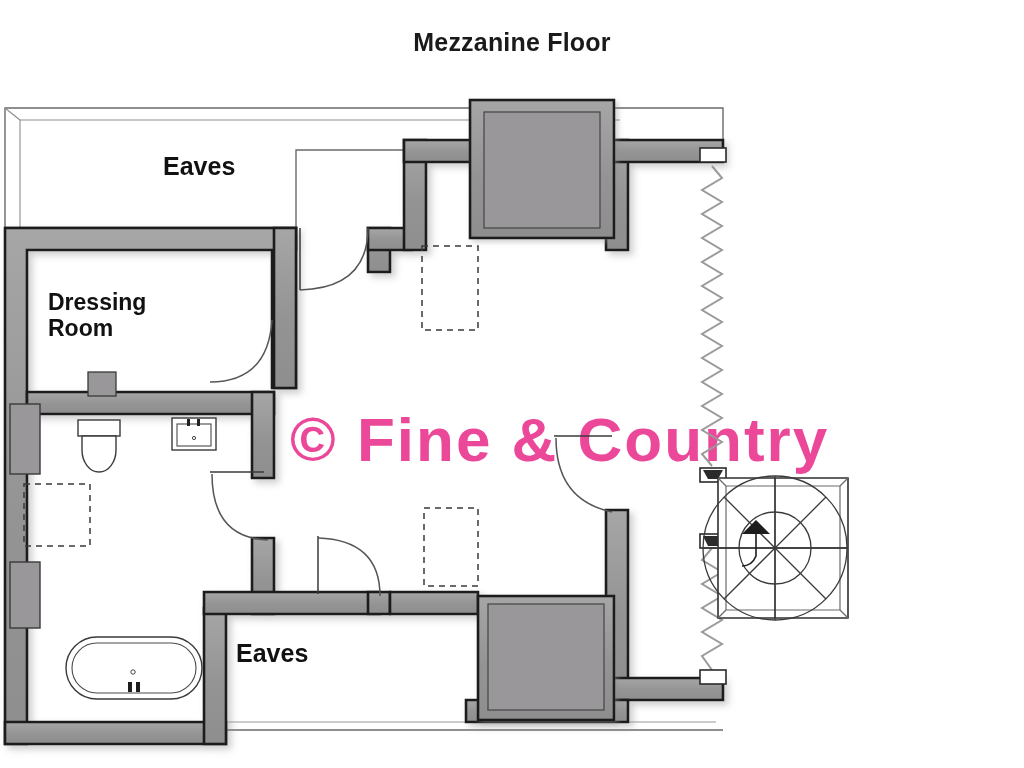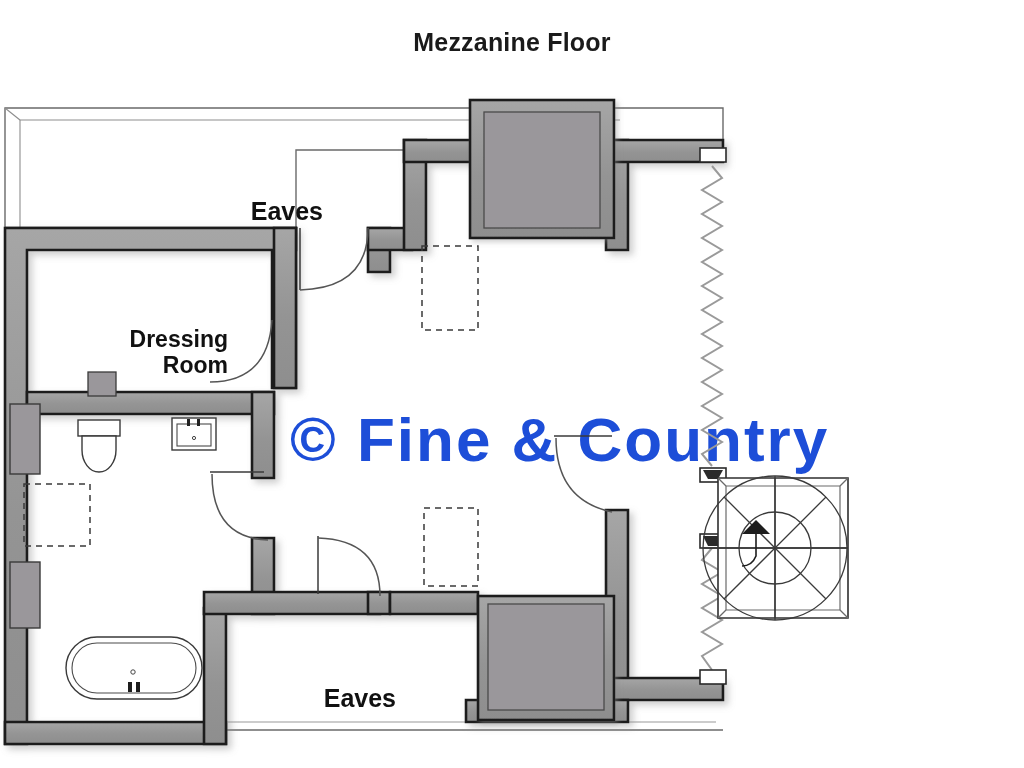--- a/index.html
+++ b/index.html
@@ -14,35 +14,34 @@
   #plan-title{
     position:absolute;left:0;top:28px;width:1024px;
     text-align:center;
     font-size:25px;font-weight:bold;color:#1a1a1a;
     letter-spacing:.2px;
   }
 
   .room-label{
     position:absolute;
     font-weight:bold;color:#111;
-    text-align:right;
+    text-align:left;
     line-height:1.12;
     white-space:pre-line;
     z-index:30;
-    margin-top:45px;
   }
   #label-eaves-top{left:163px;top:152px;width:160px;font-size:25px;}
   #label-eaves-bottom{left:236px;top:639px;width:160px;font-size:25px;}
-  #label-dressing{left:48px;top:282px;width:180px;font-size:23px;}
+  #label-dressing{left:48px;top:290px;width:180px;font-size:23px;}
   #label-bedroom1{left:346px;top:401px;width:190px;font-size:23px;}
 
   #watermark{
     position:absolute;left:290px;top:404px;
     font-size:62px;font-weight:bold;
-    color:#1d4ed8;
+    color:#ec4899;
     letter-spacing:2px;
     white-space:nowrap;
     z-index:5;
     user-select:none;
   }
 
   svg#plan-svg{position:absolute;left:0;top:0;width:1024px;height:768px;z-index:10;}
 </style>
 </head>
 <body>

